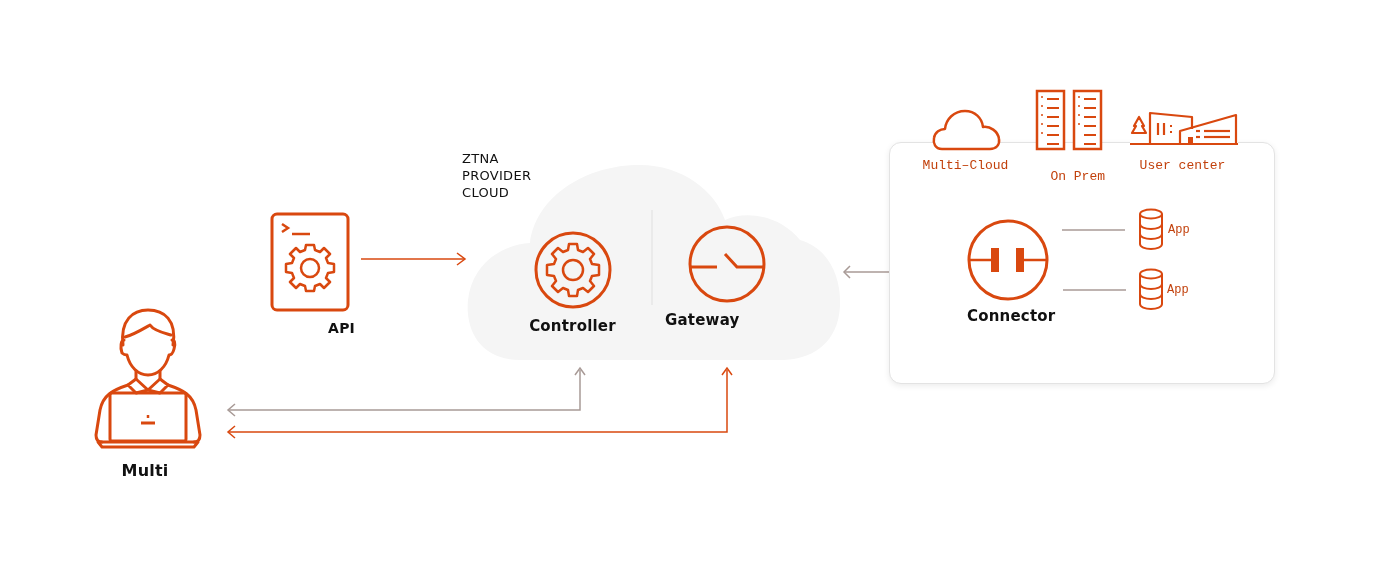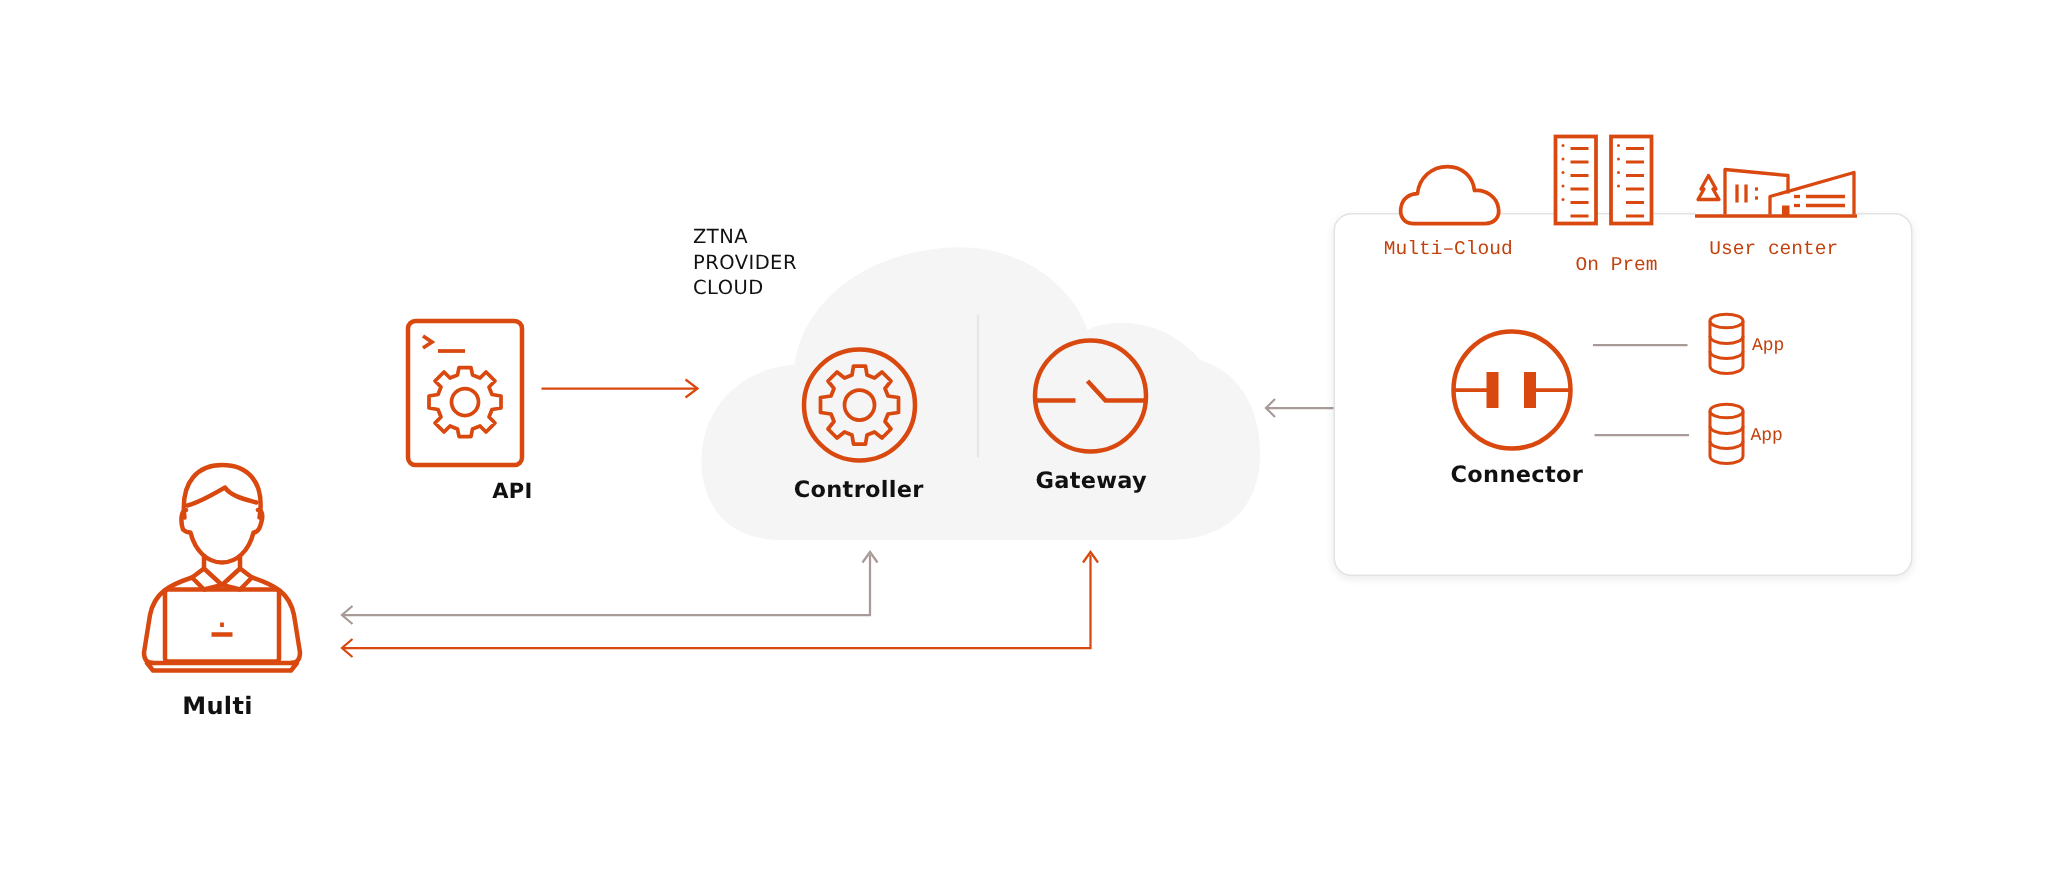--- a/index.html
+++ b/index.html
@@ -63,21 +63,21 @@
 </div>
 
 <div class="abs" style="left:665px;top:220px;width:125px;height:115px;">
   <svg class="abs" style="left:22px;top:4px;" width="80" height="80" viewBox="0 0 80 80">
     <circle cx="40" cy="40" r="37" fill="none" stroke="#d9480f" stroke-width="3"></circle>
     <g stroke="#d9480f" stroke-width="3" fill="none">
       <line x1="3" y1="43" x2="30" y2="43"></line>
       <polyline points="38,30 50,43 77,43"></polyline>
     </g>
   </svg>
-  <div class="abs bold-label" style="left:0;top:91px;width:125px;text-align:center;">Gateway</div>
+  <div class="abs bold-label" style="left:0;top:91px;width:125px;">Gateway</div>
 </div>
 
 <div class="abs" style="left:265px;top:210px;width:90px;height:130px;">
   <svg class="abs" style="left:5px;top:2px;" width="80" height="100" viewBox="0 0 80 100">
     <rect x="2" y="2" width="76" height="96" rx="5" fill="none" stroke="#d9480f" stroke-width="3"></rect>
     <polyline points="12,12 18,16 12,20" fill="none" stroke="#d9480f" stroke-width="2.5"></polyline>
     <line x1="22" y1="22" x2="40" y2="22" stroke="#d9480f" stroke-width="2.5"></line>
     <path d="M36,33 L44,33 L45,38 L50,40 L54,36 L60,42 L56,46 L58,51 L64,52 L64,60 L58,61 L56,66 L60,70 L54,76 L50,72 L45,74 L44,79 L36,79 L35,74 L30,72 L26,76 L20,70 L24,66 L22,61 L16,60 L16,52 L22,51 L24,46 L20,42 L26,36 L30,40 L35,38 Z" fill="none" stroke="#d9480f" stroke-width="2.5" stroke-linejoin="round"></path>
     <circle cx="40" cy="56" r="9" fill="none" stroke="#d9480f" stroke-width="2.5"></circle>
   </svg>

